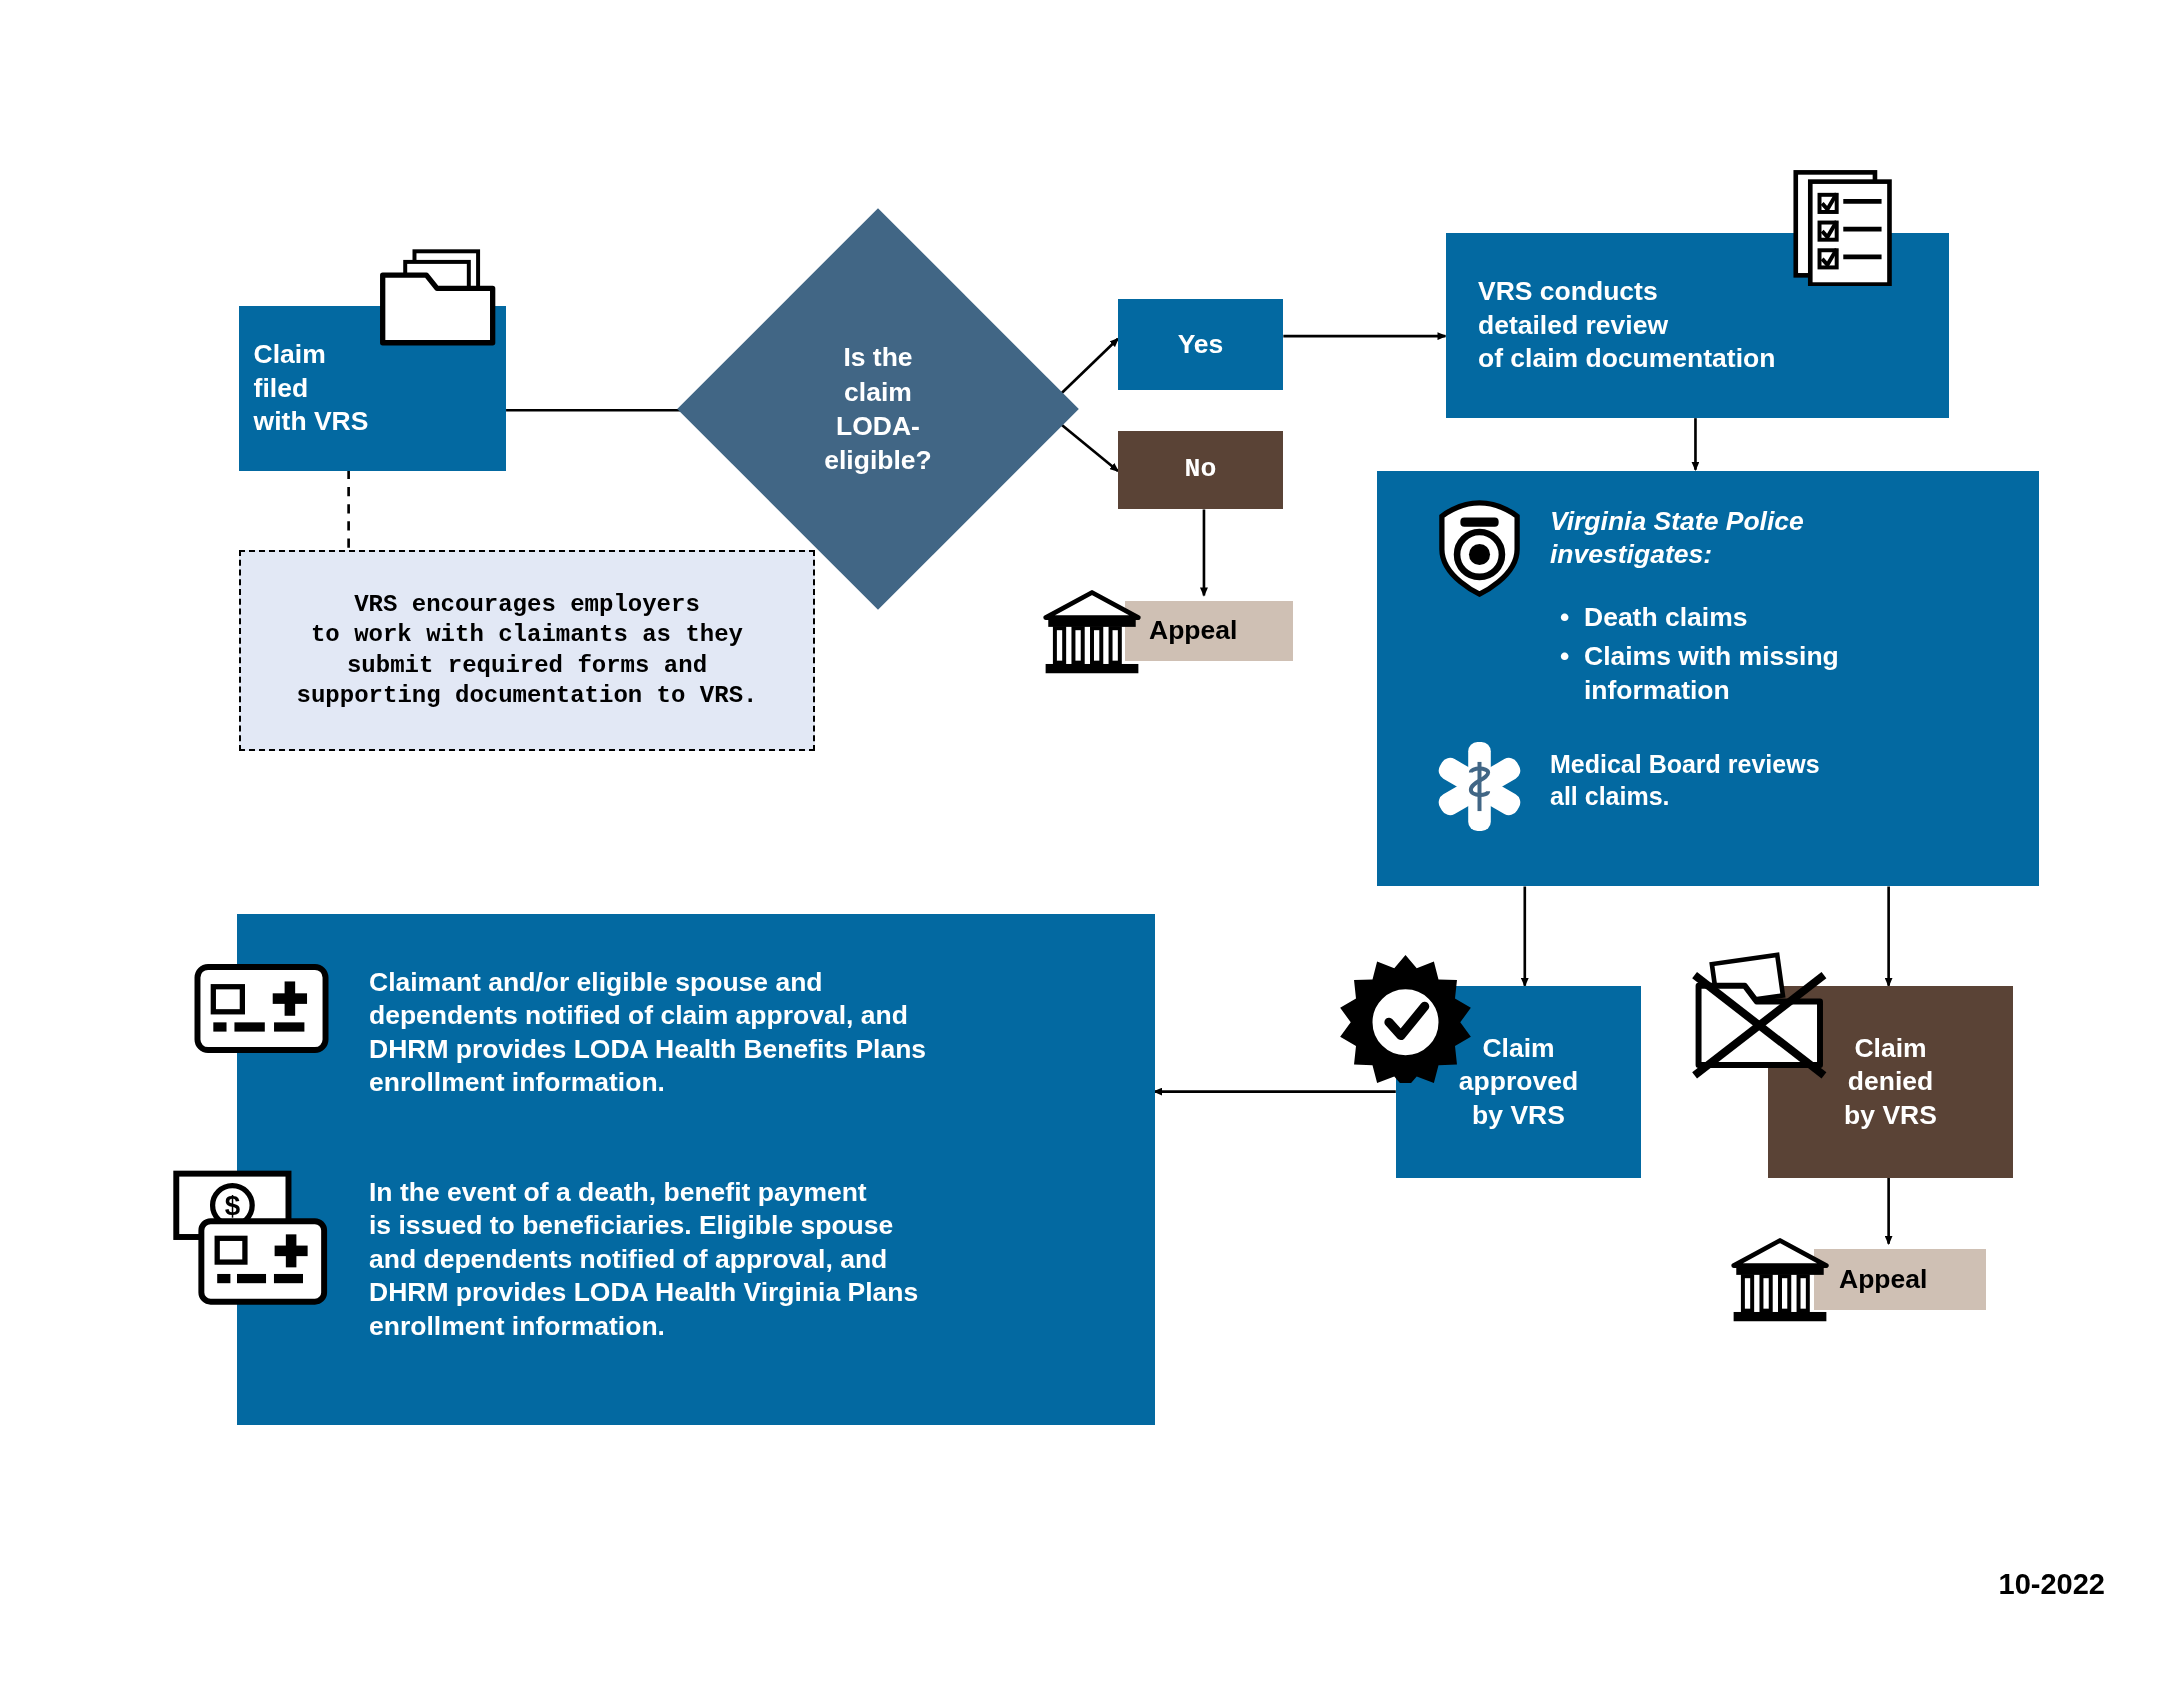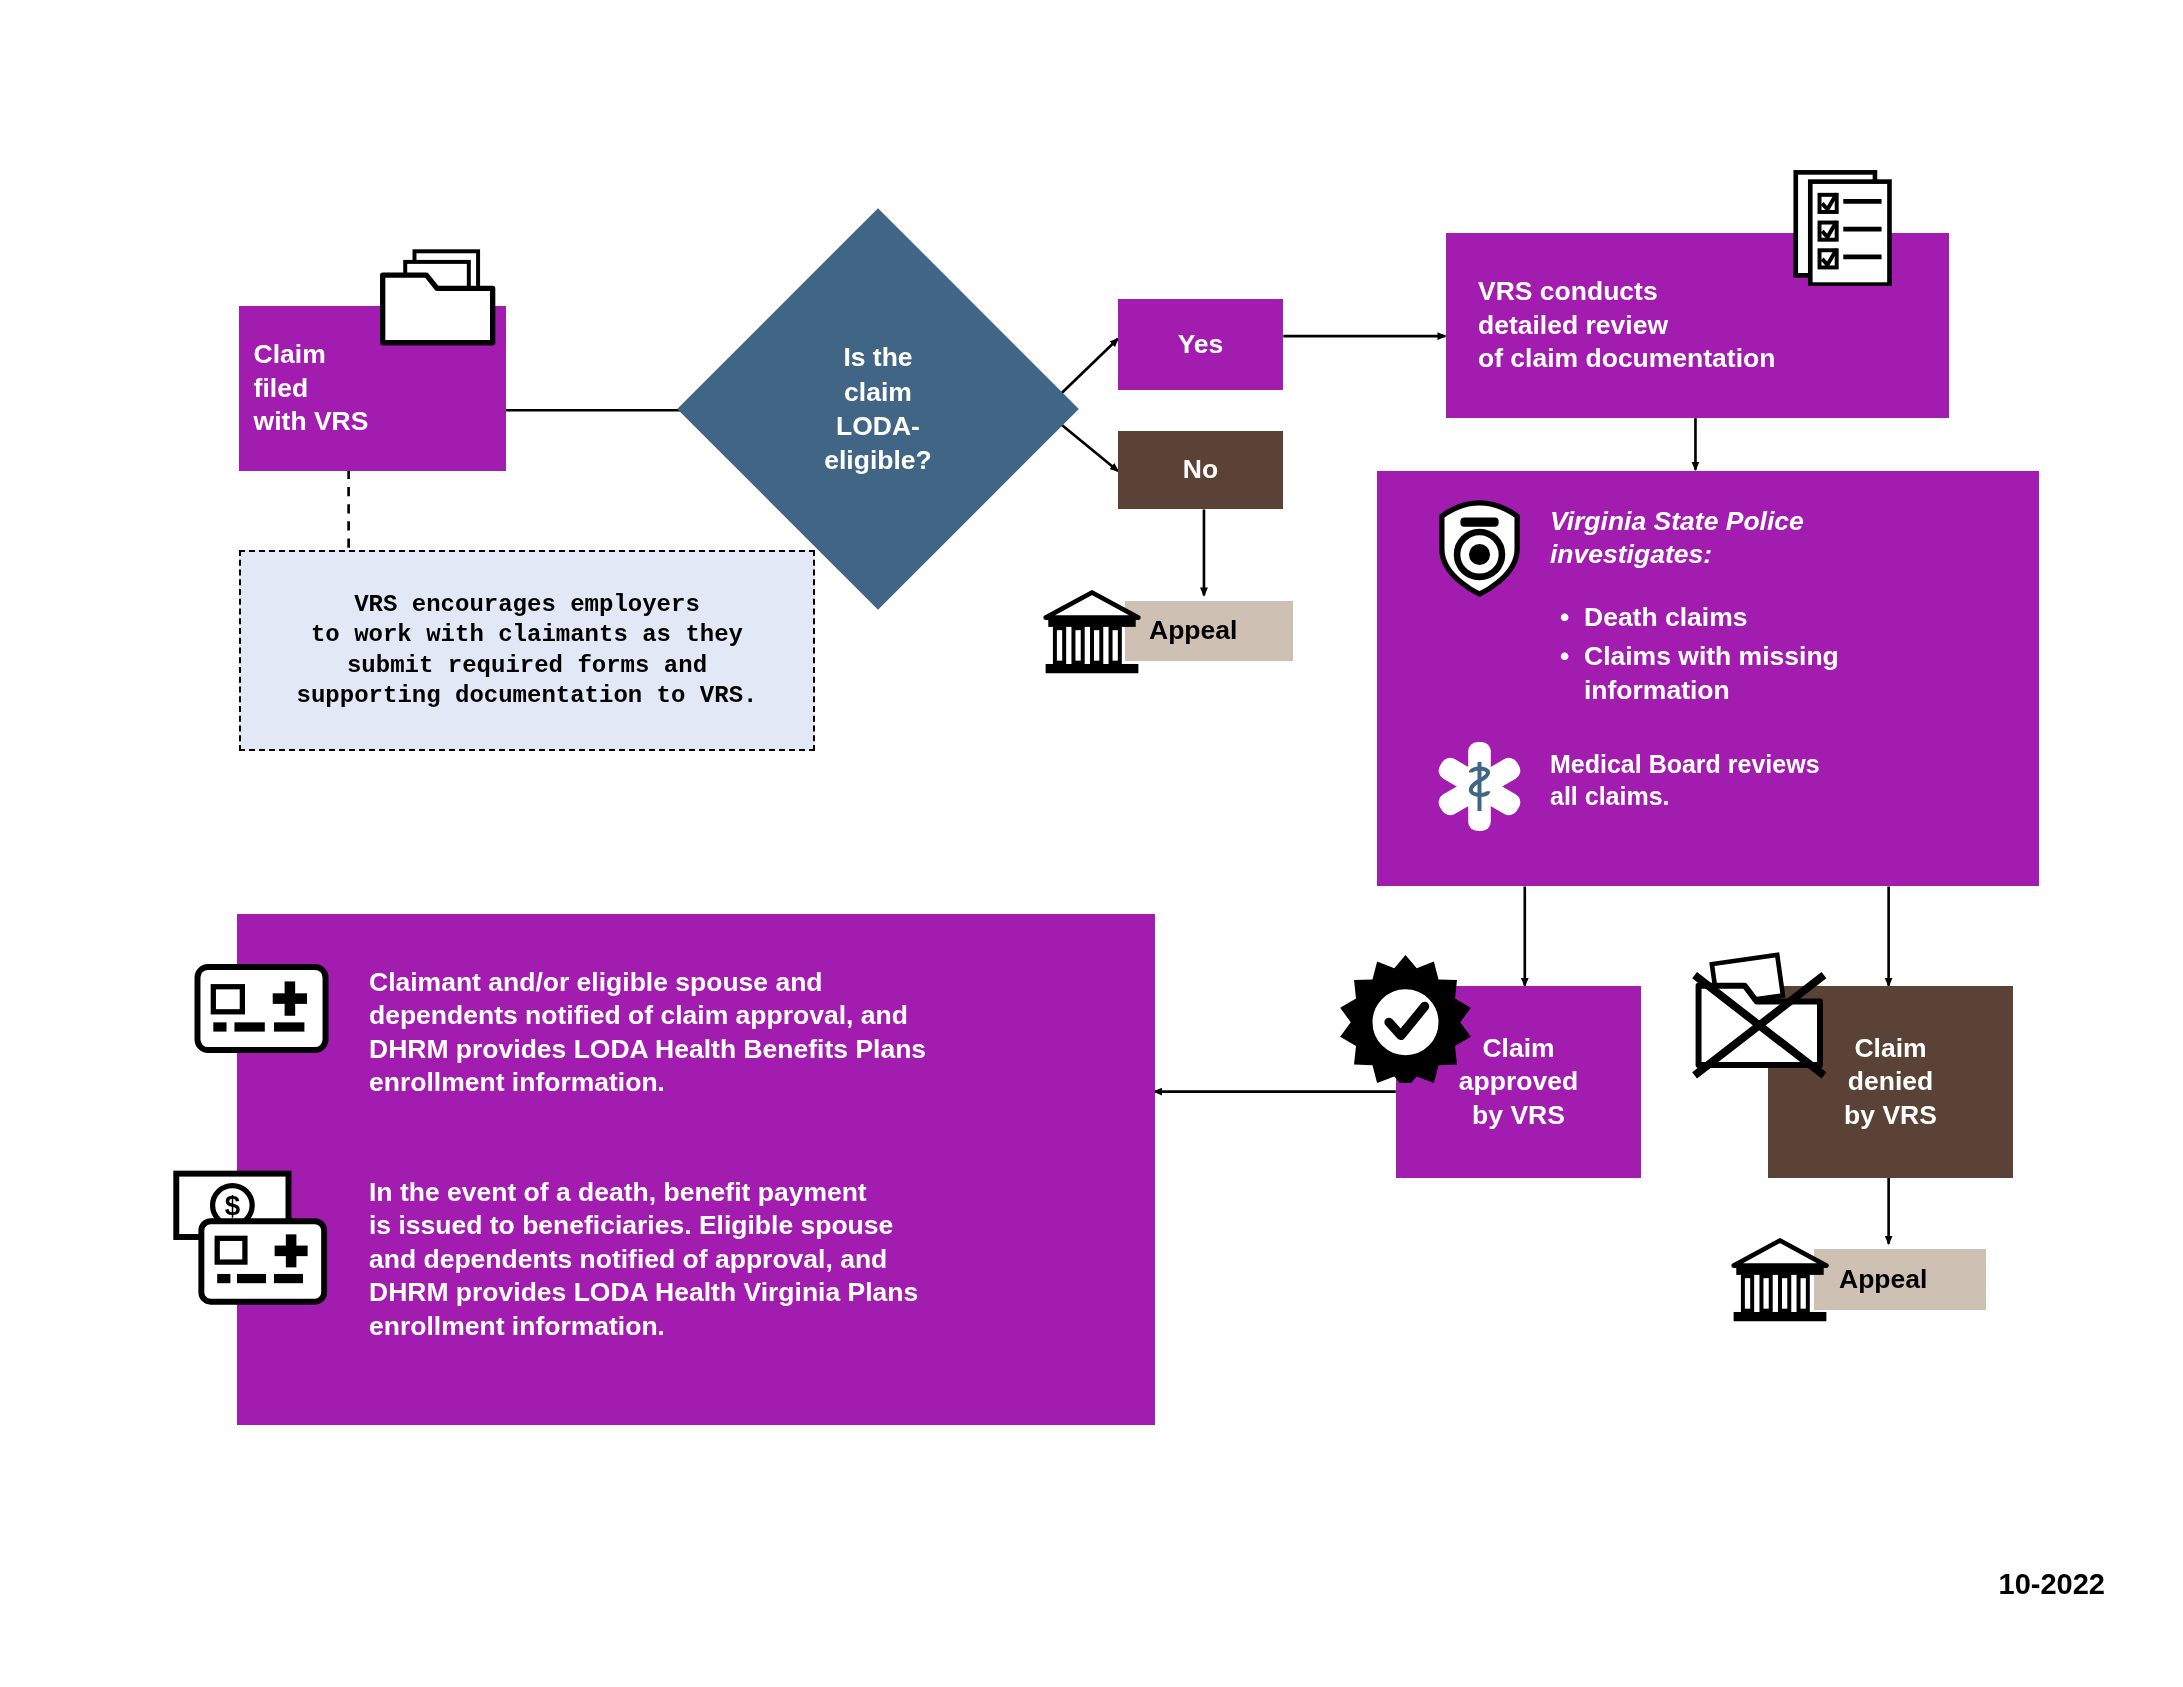--- a/index.html
+++ b/index.html
@@ -18,21 +18,21 @@
     position: absolute;
     left: 0; top: 0;
     width: 2183px;
     height: 1687px;
   }
   .node {
     position: absolute;
     box-sizing: border-box;
   }
   .blue {
-    background: #a21caf;
+    background: #0369a1;
     color: #ffffff;
   }
   .brown {
     background: #5a4336;
     color: #ffffff;
   }
   .tan {
     background: #cfc0b4;
     color: #000000;
   }
@@ -175,21 +175,21 @@
     <div class="diamond-label" style="font-size:26.5px;">Is the
 claim
 LODA-
 eligible?</div>
   </div>
 
   <div class="node blue txt center-flex" style="left:1118px; top:299px; width:165px; height:91px; font-size:26.5px;">
     <span>Yes</span>
   </div>
 
-  <div class="node brown txt center-flex" style="left:1118px; top:431px; width:165px; height:78px; font-size:26.5px;">
+  <div class="node brown txt center-flex" style="left:1118px; top:431px; width:165px; height:78px; font-size:26.5px;font-family:Liberation Mono, monospace;">
     <span>No</span>
   </div>
 
   <div class="node tan txt center-flex" style="left:1125px; top:601px; width:168px; height:60px; font-size:26.5px; padding-left:24px; justify-content:flex-start;">
     <span>Appeal</span>
   </div>
   <div class="icon" style="left:1039px; top:587px;">
     <svg width="106" height="93" viewBox="0 0 160 140">
       <path d="M80,8 L150,46 L10,46 Z" fill="#fff" stroke="#000" stroke-width="7" stroke-linejoin="round"></path>
       <rect x="14" y="48" width="132" height="12" fill="#000"></rect>

